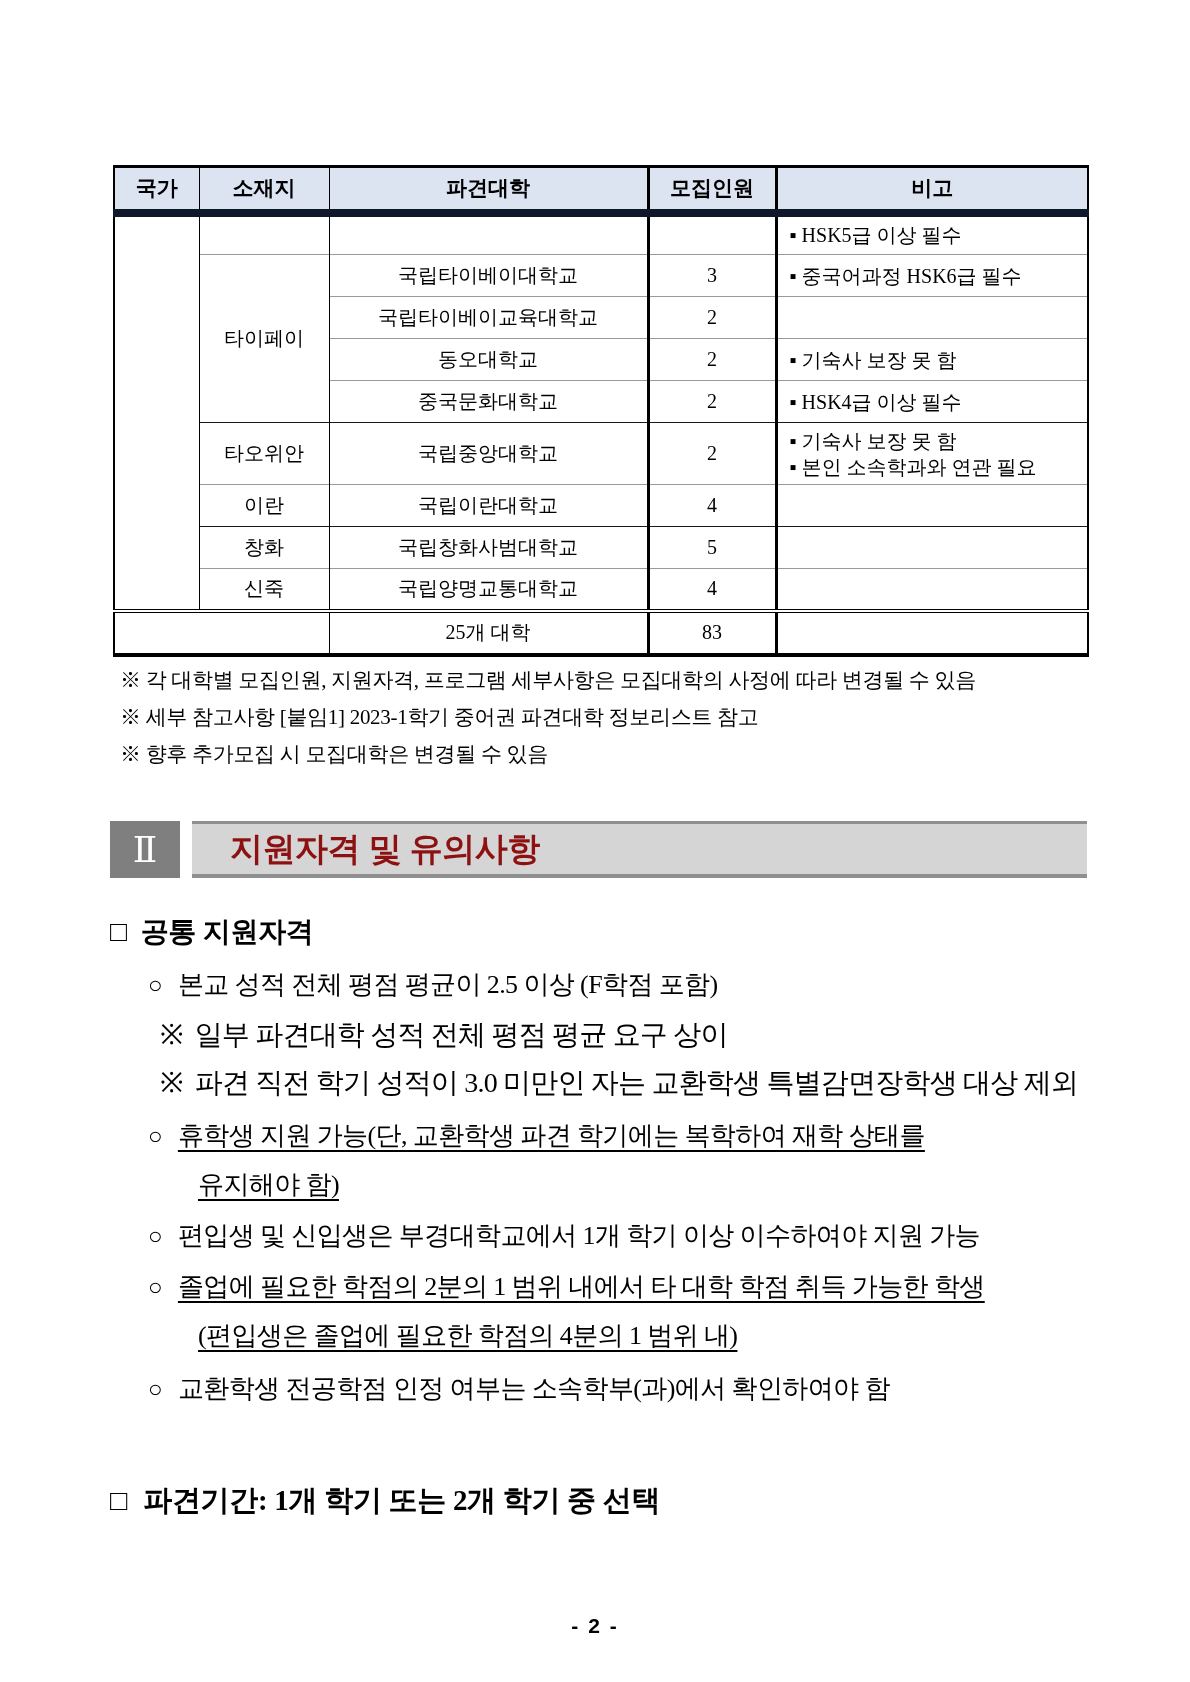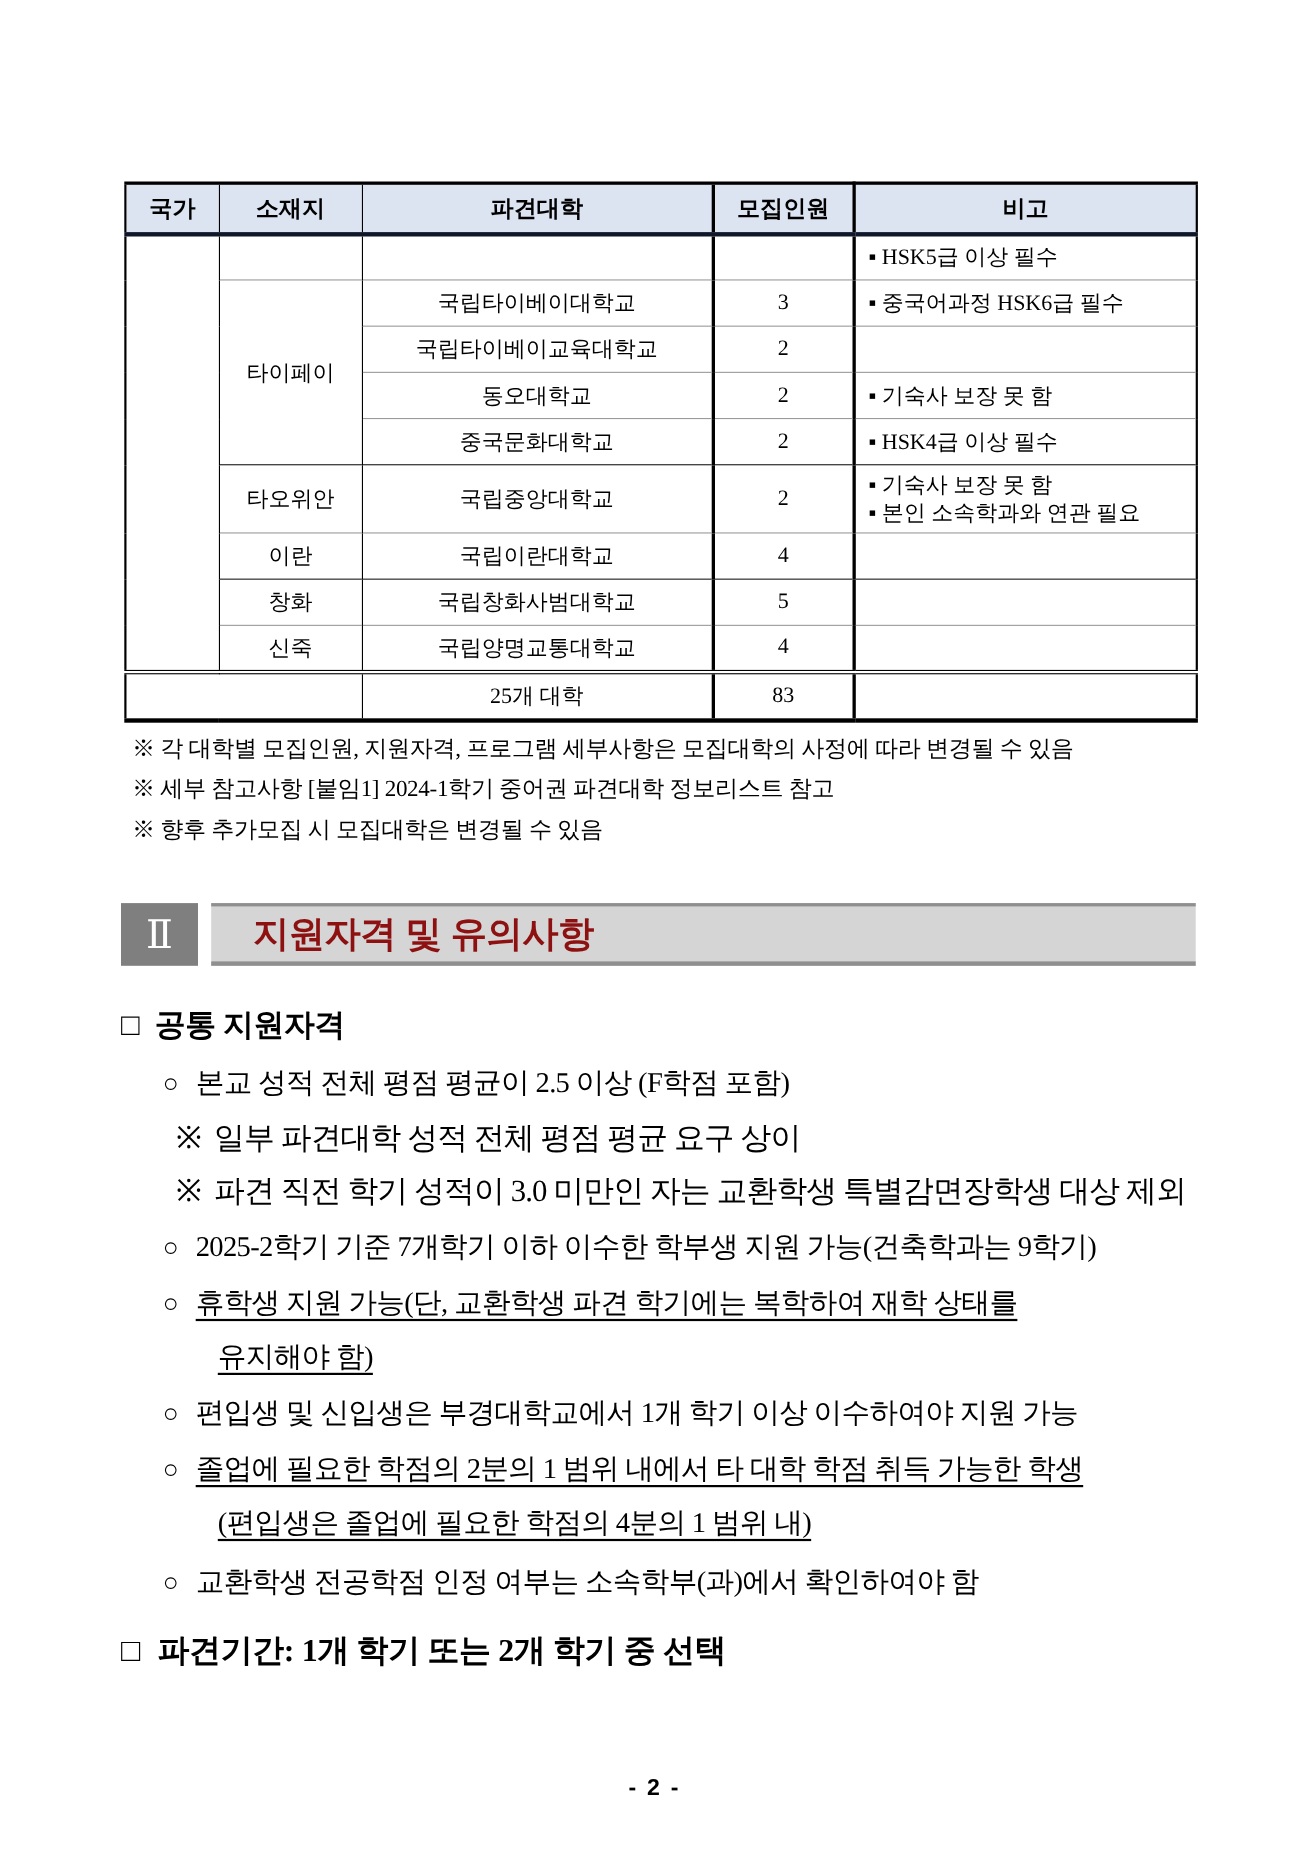--- a/index.html
+++ b/index.html
@@ -31,21 +31,21 @@
   .doc-table th,.doc-table td{
     border-left:1px solid #000;
     text-align:center;vertical-align:middle;
     overflow:hidden;
   }
   .doc-table th{
     background:var(--table-header-bg);
     font-weight:bold;font-size:21px;
     height:46px;
     border-top:3px solid #000;
-    border-bottom:4px solid #0f172a;
+    border-bottom:8px solid #0f172a;
   }
   .doc-table td{height:42px;border-top:1px solid #9a9a9a;}
   .doc-table .col-quota{border-left:3px solid #000;border-right:3px solid #000;}
   .doc-table .outer-l{border-left:2px solid #000;}
   .doc-table .outer-r{border-right:2px solid #000;margin-top:44px;}
   .doc-table tr.dark-top td{border-top:1px solid #1a1a1a;}
   .doc-table td.cell-remark{
     text-align:left;padding-left:12px;
     white-space:pre-line;line-height:1.3;
   }
@@ -192,21 +192,21 @@
         <td class="outer-l" colspan="2"></td>
         <td>25개 대학</td>
         <td class="col-quota">83</td>
         <td class="outer-r"></td>
       </tr>
     </tbody>
   </table>
 
   <div class="table-notes">
     <div>※ 각 대학별 모집인원, 지원자격, 프로그램 세부사항은 모집대학의 사정에 따라 변경될 수 있음</div>
-    <div>※ 세부 참고사항 [붙임1] 2024-1학기 중어권 파견대학 정보리스트 참고</div>
+    <div>※ 세부 참고사항 [붙임1] 2023-1학기 중어권 파견대학 정보리스트 참고</div>
     <div>※ 향후 추가모집 시 모집대학은 변경될 수 있음</div>
   </div>
 
   <div class="section-header">
     <div class="section-number">Ⅱ</div>
     <div class="section-bar">
       <span class="section-title">지원자격 및 유의사항</span>
     </div>
   </div>
 
@@ -217,23 +217,20 @@
 
     <div class="item item-circle">
       <span class="marker">○</span><span>본교 성적 전체 평점 평균이 2.5 이상 (F학점 포함)</span>
     </div>
     <div class="item item-note">
       <span class="marker">※</span><span>일부 파견대학 성적 전체 평점 평균 요구 상이</span>
     </div>
     <div class="item item-note" style="margin-top:8px;">
       <span class="marker">※</span><span>파견 직전 학기 성적이 3.0 미만인 자는 교환학생 특별감면장학생 대상 제외</span>
     </div>
-    <div class="item item-circle" style="margin-top:14px;">
-      <span class="marker">○</span><span>2025-2학기 기준 7개학기 이하 이수한 학부생 지원 가능(건축학과는 9학기)</span>
-    </div>
     <div class="item item-circle">
       <span class="marker">○</span><span class="u">휴학생 지원 가능(단, 교환학생 파견 학기에는 복학하여 재학 상태를</span>
     </div>
     <div class="item item-cont">
       <span class="u">유지해야 함)</span>
     </div>
     <div class="item item-circle">
       <span class="marker">○</span><span>편입생 및 신입생은 부경대학교에서 1개 학기 이상 이수하여야 지원 가능</span>
     </div>
     <div class="item item-circle">

